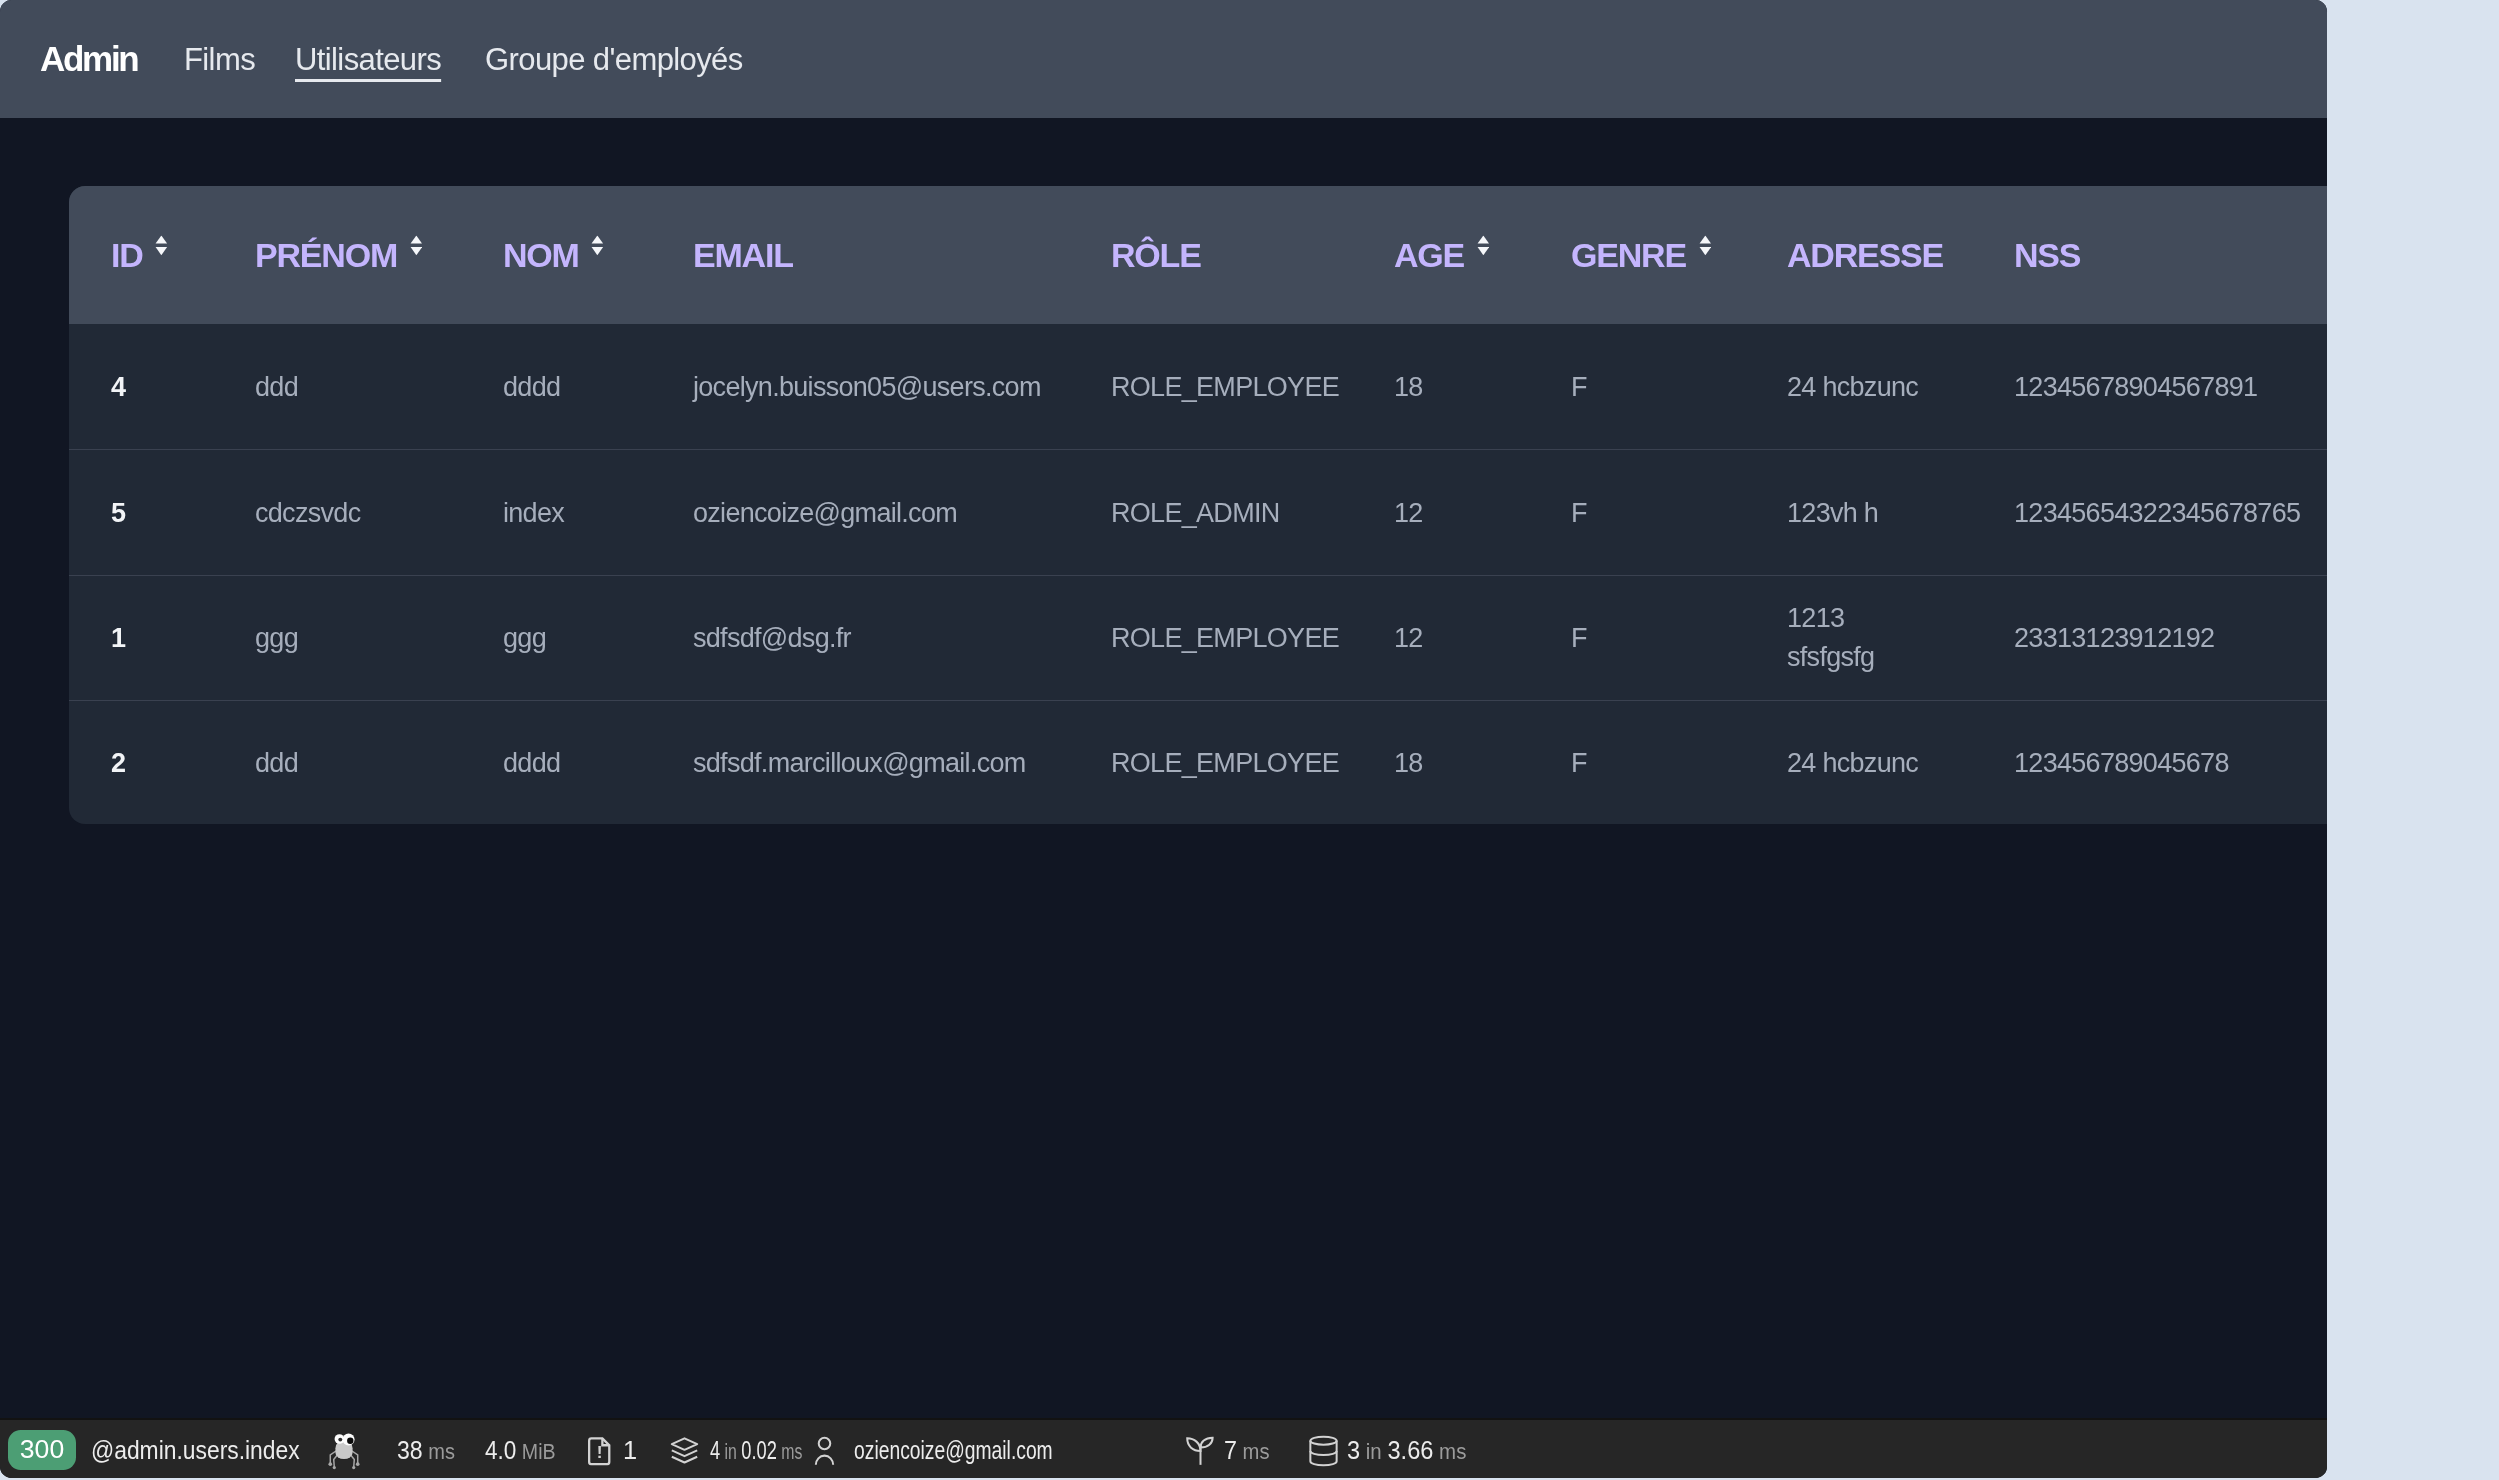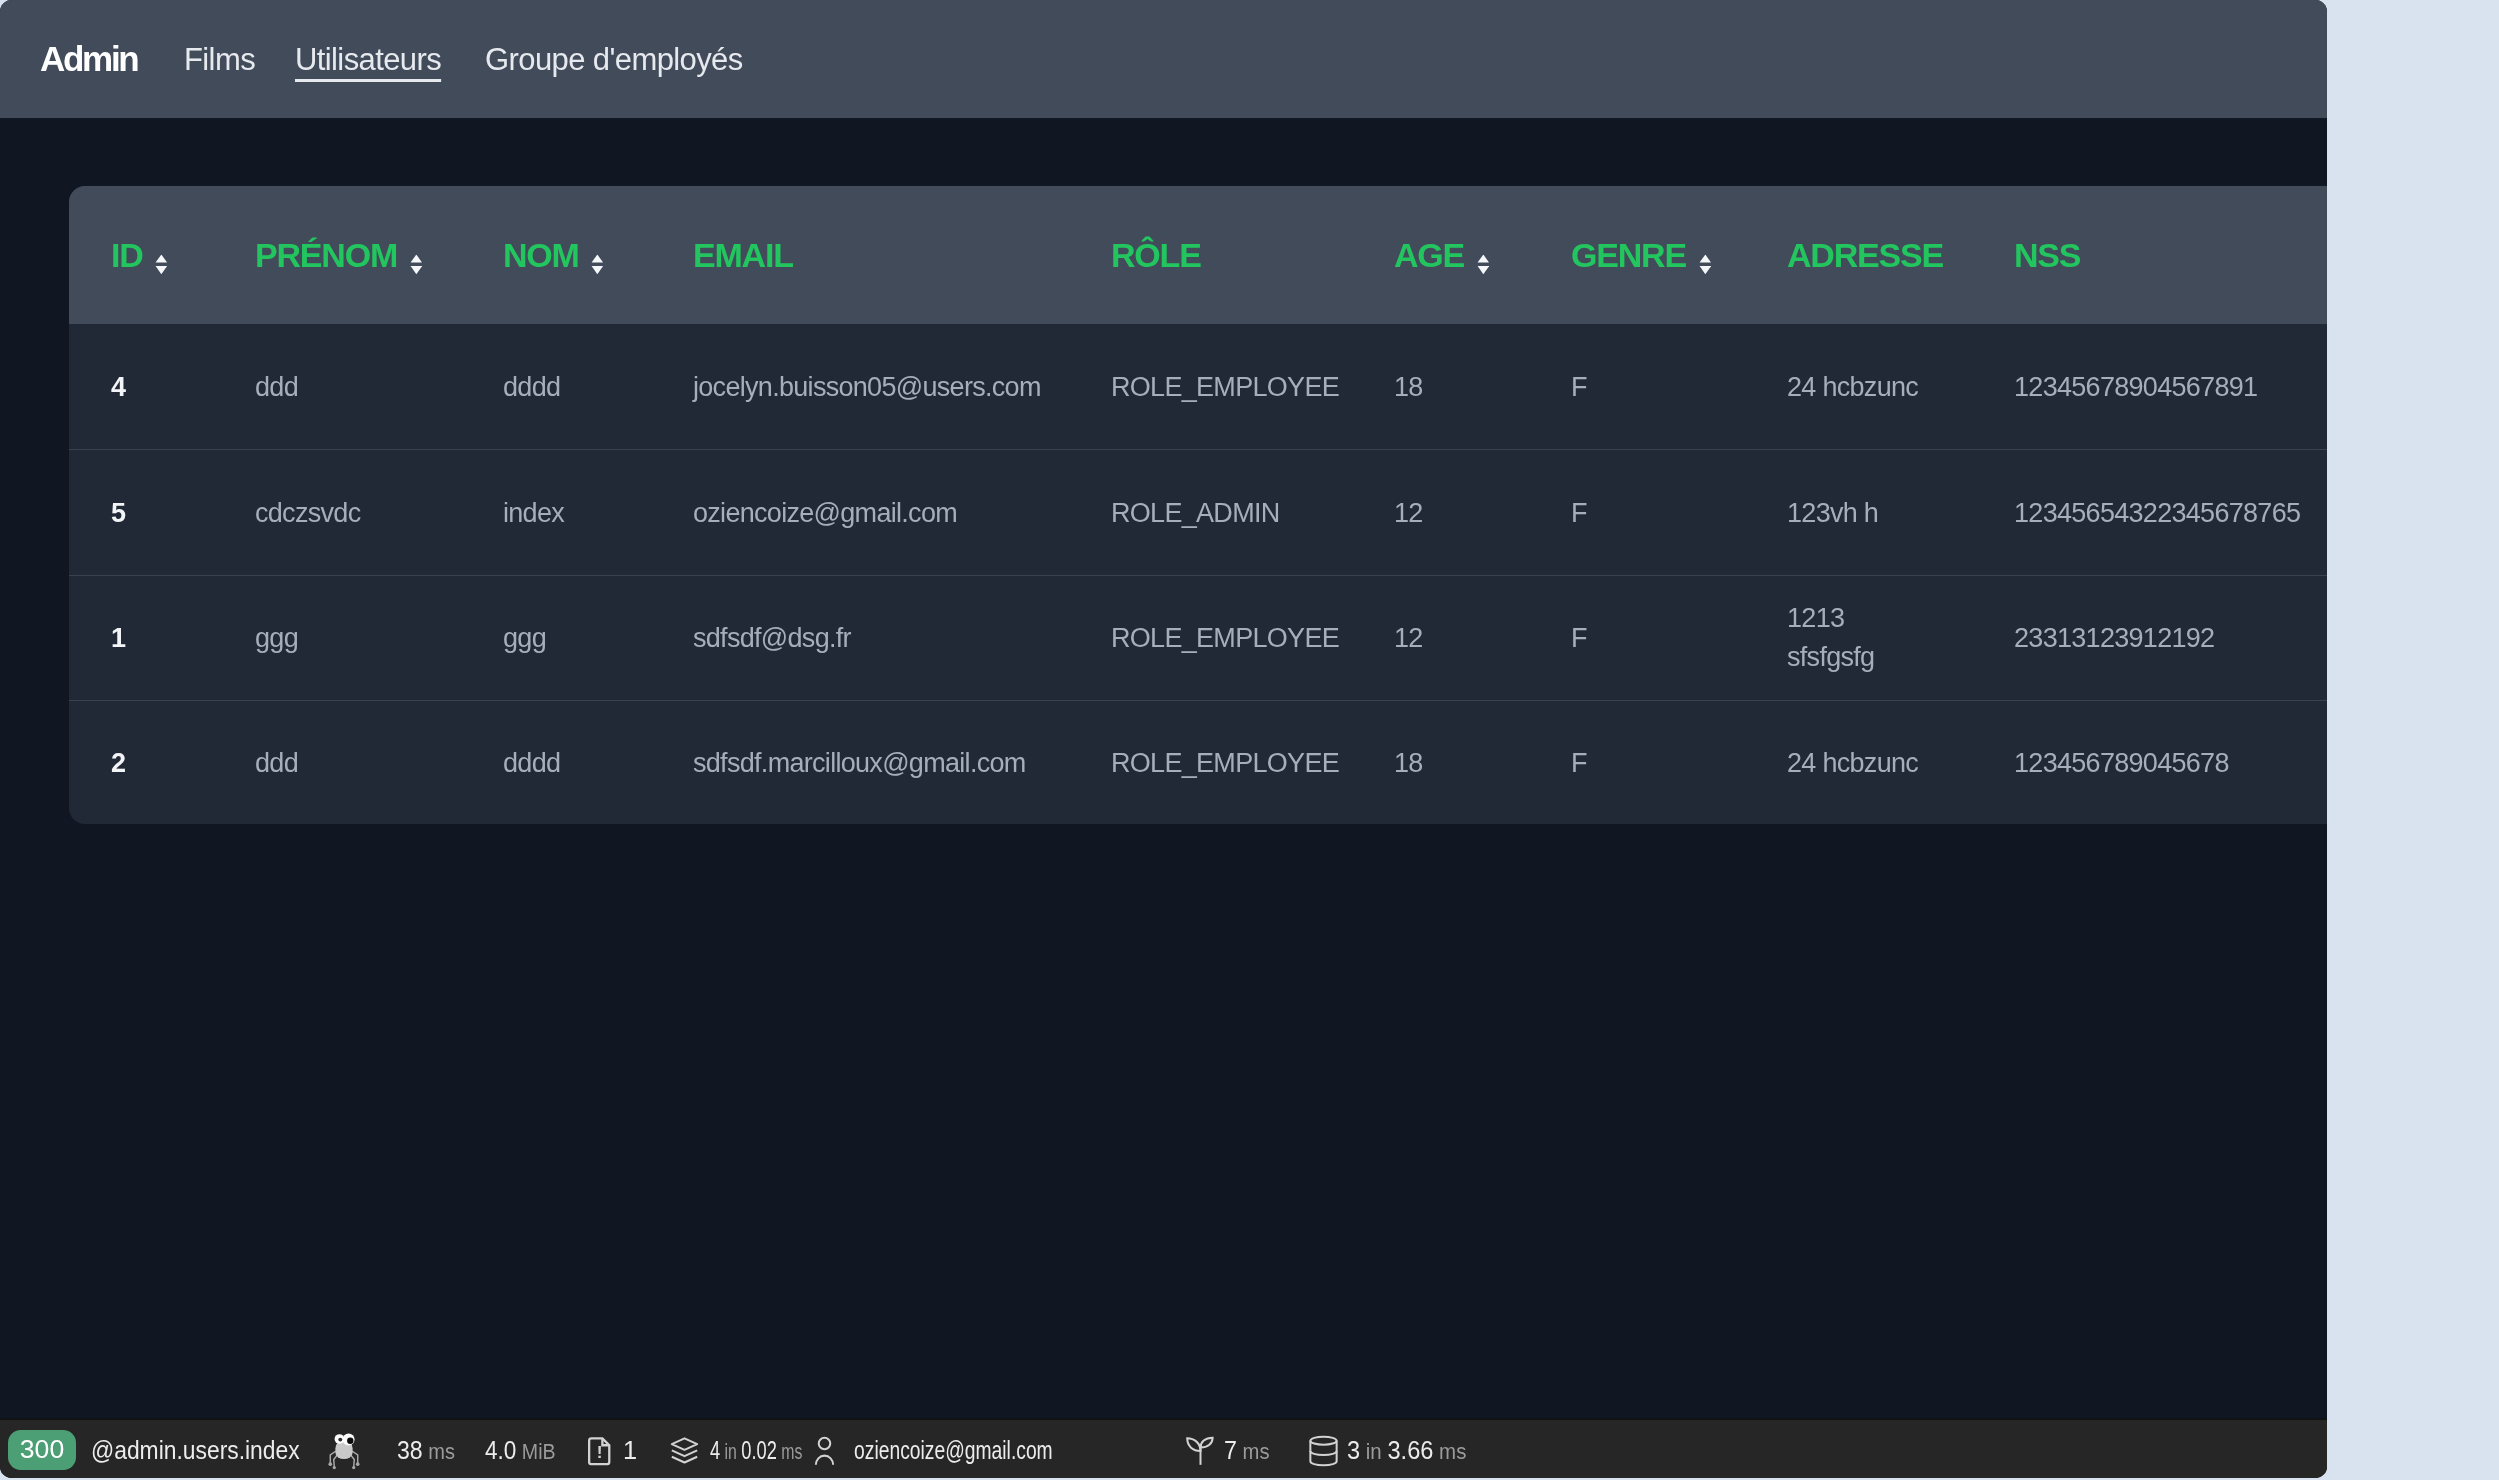--- a/index.html
+++ b/index.html
@@ -7,21 +7,21 @@
 .win{position:absolute;left:0;top:0;width:2327px;height:1478px;background:#111623;border-radius:11.6px 11.6px 11.6px 11.6px;overflow:hidden}
 .nav{position:absolute;left:0;top:0;width:100%;height:118px;background:#424b5a}
 .brand{position:absolute;left:40px;top:59px;transform:translateY(-50%);font-size:35px;font-weight:bold;color:#fff;letter-spacing:-2.3px}
 .nl{position:absolute;top:60px;transform:translateY(-50%);font-size:31px;color:#e6e9ee;letter-spacing:-0.6px}
 #nl1{left:184px}
 #nl2{left:295px;text-decoration:underline;text-underline-offset:9.3px;text-decoration-thickness:2.9px;padding-right:23px}
 #nl3{left:485px}
 .logout{position:absolute;left:2363px;top:25px;width:117px;height:69px;background:#e5455a;border-radius:9.3px;color:#fff;font-size:28px;display:flex;align-items:center;justify-content:center;letter-spacing:-0.6px}
 .card{position:absolute;left:69px;top:186px;width:2360px;height:638px;border-radius:16px;overflow:hidden;background:#212936}
 .thead{position:absolute;left:0;top:0;width:100%;height:138px;background:#424b5a}
-.th{position:absolute;top:69px;transform:translateY(-50%);font-size:34px;font-weight:bold;color:#22c55e;letter-spacing:-1.2px;display:flex;align-items:flex-end;white-space:nowrap}
+.th{position:absolute;top:69px;transform:translateY(-50%);font-size:34px;font-weight:bold;color:#c4b5fd;letter-spacing:-1.2px;display:flex;align-items:flex-start;white-space:nowrap}
 .th svg{margin-left:12.7px}
 .row{position:absolute;left:0;width:100%}
 .r2,.r3,.r4{border-top:1.2px solid #3a4150;box-sizing:border-box}
 .td{position:absolute;top:50%;transform:translateY(-50%);font-size:27px;color:#a6aebc;letter-spacing:-0.7px;line-height:36px;white-space:nowrap}
 .td.id{color:#f2f4f7;font-weight:bold}
 .toolbar{position:absolute;left:0;top:1418px;width:100%;height:60px;background:#262626;border-top:2.9px solid #121212;box-sizing:border-box}
 .tbi{position:absolute;top:30px;transform:translateY(-50%);white-space:nowrap;font-size:25.4px;color:#ececec}
 .in{display:inline-block;transform:scaleX(0.85);transform-origin:0 50%}
 .tbi .u{font-size:22px;color:#9b9b9b}
 .pill{position:absolute;left:8px;top:9.8px;width:68px;height:40px;background:#4c9e74;border-radius:12.7px;color:#fff;font-size:26.6px;display:flex;align-items:center;justify-content:center}

